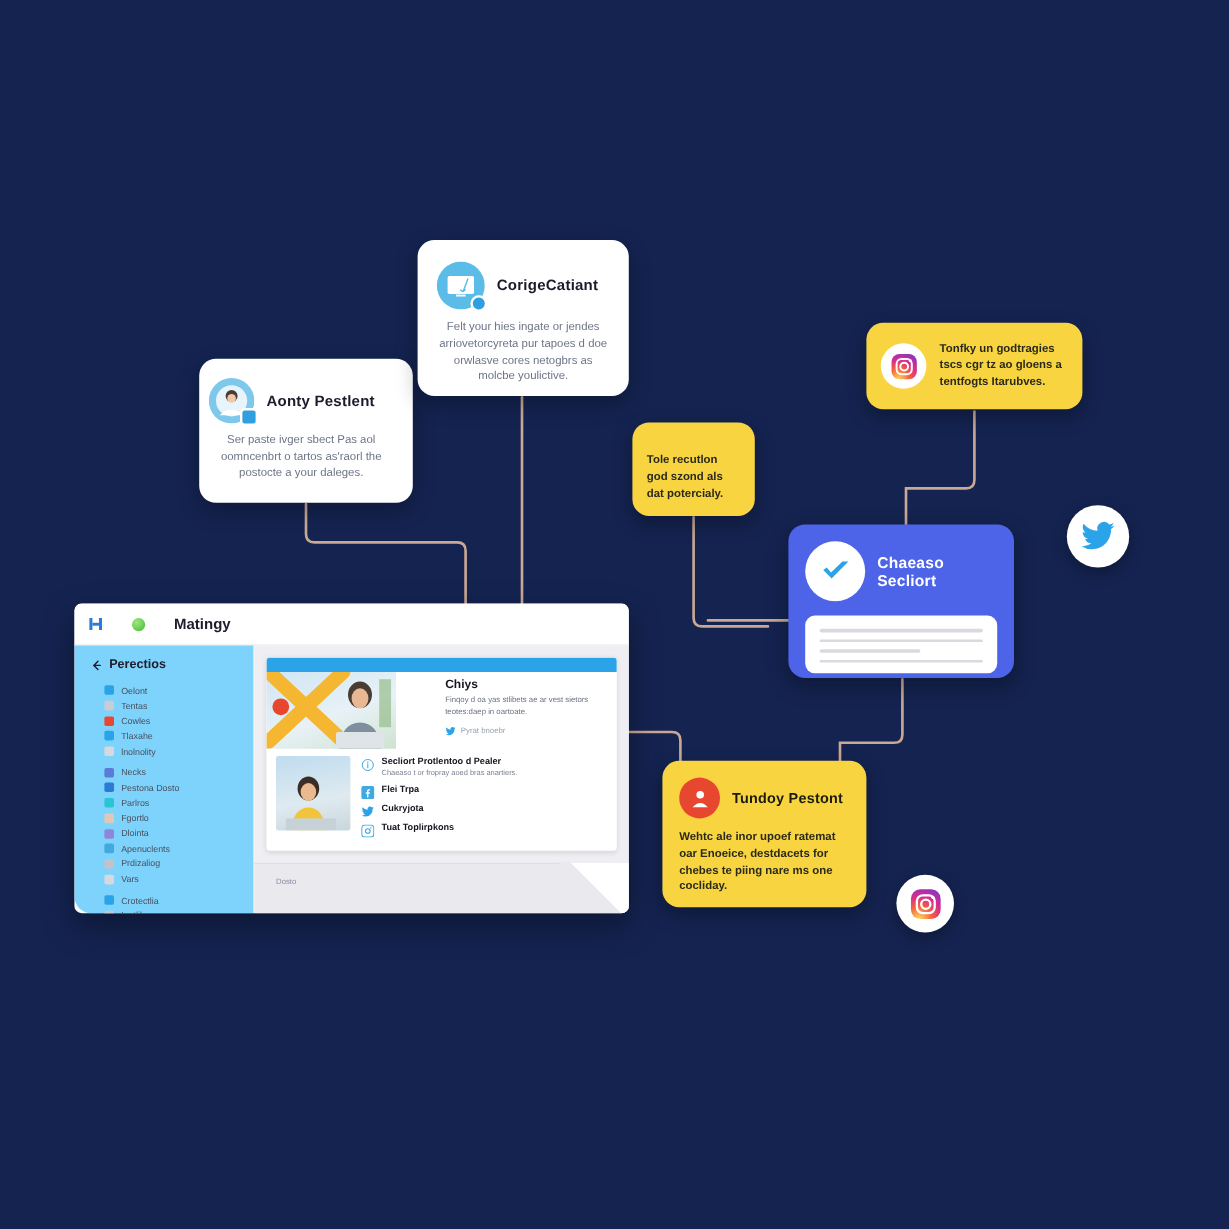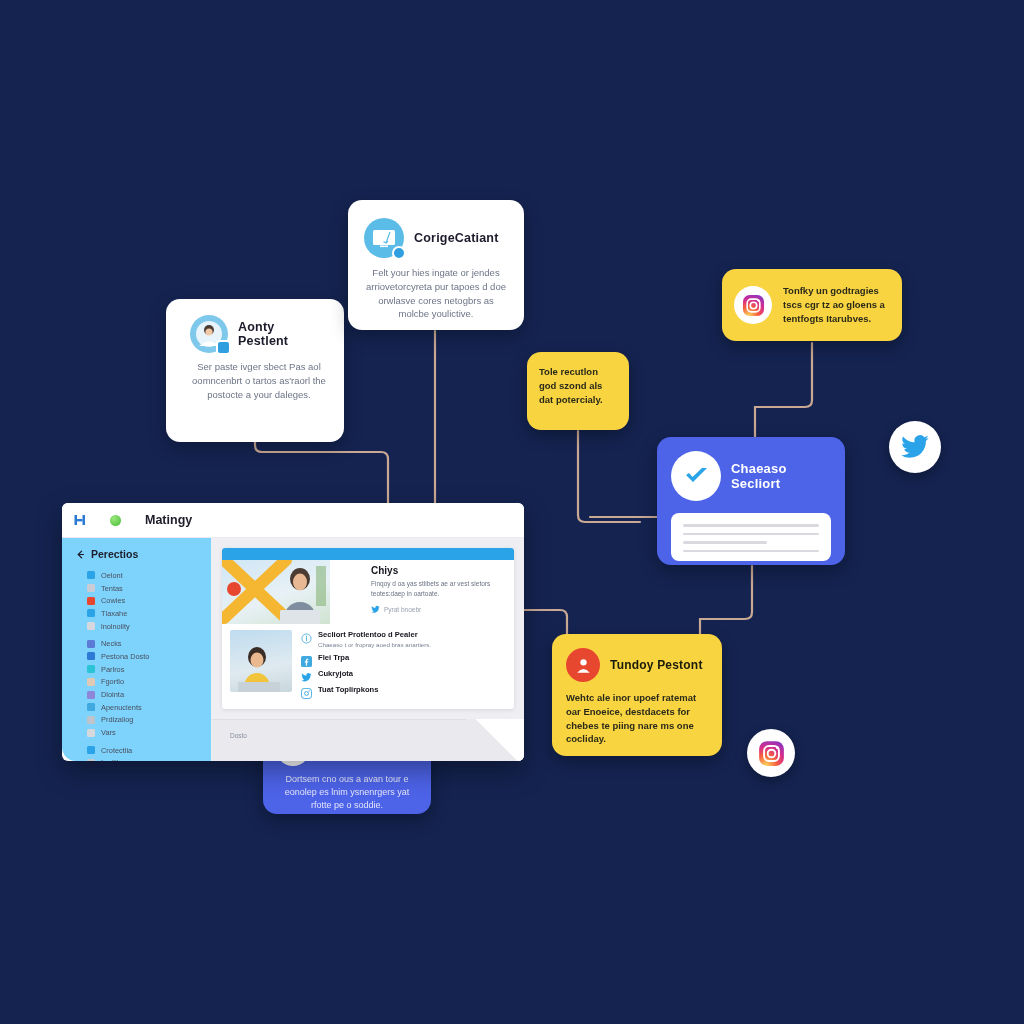--- a/index.html
+++ b/index.html
@@ -25,22 +25,22 @@
   .card-title { font-weight: 700; letter-spacing: .2px; }
   .blurry { filter: blur(0.55px); }
 
   .body-text { line-height: 1.45; }
 
   
   .circ { border-radius: 50%; display: flex; align-items: center;
           justify-content: center; flex: 0 0 auto; }
 
   
-  #card-audience { left: 166px; top: 299px; width: 178px; height: 143px;
-                   padding: 16px 16px 0 24px; }
+  #card-audience { left: 166px; top: 299px; width: 178px; height: 120px;
+                   padding: 16px 16px 0 8px; }
   #card-audience .card-title { font-size: 12.5px; color: #1b1b2b; }
   #card-audience .body-text { font-size: 9.5px; color: #6d7487; margin-top: 7px;
                               text-align: center; }
   .avatar-wrap { position: relative; width: 38px; height: 38px; }
   .avatar-wrap .badge { position: absolute; right: -3px; bottom: -2px;
                         width: 15px; height: 15px; background: #2f9fe0;
                         border: 2px solid #fff; border-radius: 4px; }
 
   
   #card-create { left: 348px; top: 200px; width: 176px; height: 130px;
@@ -54,21 +54,21 @@
                      border: 2px solid #fff; border-radius: 50%; }
 
   
   #card-instagram { left: 722px; top: 269px; width: 180px; height: 72px;
                     padding: 10px 12px; display: flex; align-items: center; gap: 11px; }
   #card-instagram .body-text { font-size: 9.5px; color: #2a2a1a; font-weight: 700; }
 
   
   #card-note { left: 527px; top: 352px; width: 102px; height: 78px;
                padding: 13px 12px; }
-  #card-note .body-text { font-size: 9.5px; color: #2a2a1a; font-weight: 700; }
+  #card-note .body-text { font-size: 9.5px; color: #2a2a1a; font-weight: 700; margin-top: 12px; }
 
   
   #card-schedule { left: 657px; top: 437px; width: 188px; height: 128px; padding: 14px; }
   #card-schedule .card-title { font-size: 13px; color: #ffffff; }
   .skeleton-panel { background: #fff; border-radius: 8px; margin-top: 12px;
                     padding: 11px 12px; height: 48px; }
   .sk { height: 2.5px; background: #d8dae0; border-radius: 2px; margin-bottom: 6px; }
 
   
   #card-engage { left: 552px; top: 634px; width: 170px; height: 122px; padding: 14px 14px; }
@@ -251,31 +251,20 @@
         <svg width="19" height="19" viewBox="0 0 24 24">
           <circle cx="12" cy="8" r="4" fill="#fff"></circle>
           <path d="M4 21 q8 -9 16 0 z" fill="#fff"></path>
         </svg>
       </div>
       <div class="card-title blurry">Tundoy Pestont</div>
     </div>
     <div class="body-text blurry">Wehtc ale inor upoef ratemat oar Enoeice, destdacets for chebes te piing nare ms one cocliday.</div>
   </div>
 
-  <div class="card card-blue" id="card-checkup">
-    <div class="card-head">
-      <div class="circ" style="width:34px;height:34px;background:#fff;">
-        <svg width="20" height="20" viewBox="0 0 24 24">
-          <path d="M4 12 L10 18 L21 6 L17.5 6 L9.7 14 L7 11 Z" fill="#2BC4E8"></path>
-        </svg>
-      </div>
-      <div class="card-title blurry">Creck uya Peelouts</div>
-    </div>
-    <div class="body-text blurry">Dortsem cno ous a avan tour e eonolep es lnim ysnenrgers yat rfotte pe o soddie.</div>
-  </div>
 
   <div class="float-badge" id="badge-twitter">
     <svg width="30" height="30" viewBox="0 0 24 24">
       <path fill="#2BA3E8" d="M23 4.8a9 9 0 0 1-2.6.72 4.5 4.5 0 0 0 2-2.5 9 9 0 0 1-2.87 1.1A4.5 4.5 0 0 0 11.7 8.2 12.8 12.8 0 0 1 2.4 3.5a4.5 4.5 0 0 0 1.4 6A4.4 4.4 0 0 1 1.8 9v.05a4.5 4.5 0 0 0 3.6 4.4 4.5 4.5 0 0 1-2 .08 4.5 4.5 0 0 0 4.2 3.1A9 9 0 0 1 1 18.5a12.7 12.7 0 0 0 6.9 2c8.3 0 12.8-6.9 12.8-12.8v-.6A9 9 0 0 0 23 4.8z"></path>
     </svg>
   </div>
 
   <div class="float-badge" id="badge-instagram">
     <svg width="27" height="27" viewBox="0 0 24 24">
       <defs>

